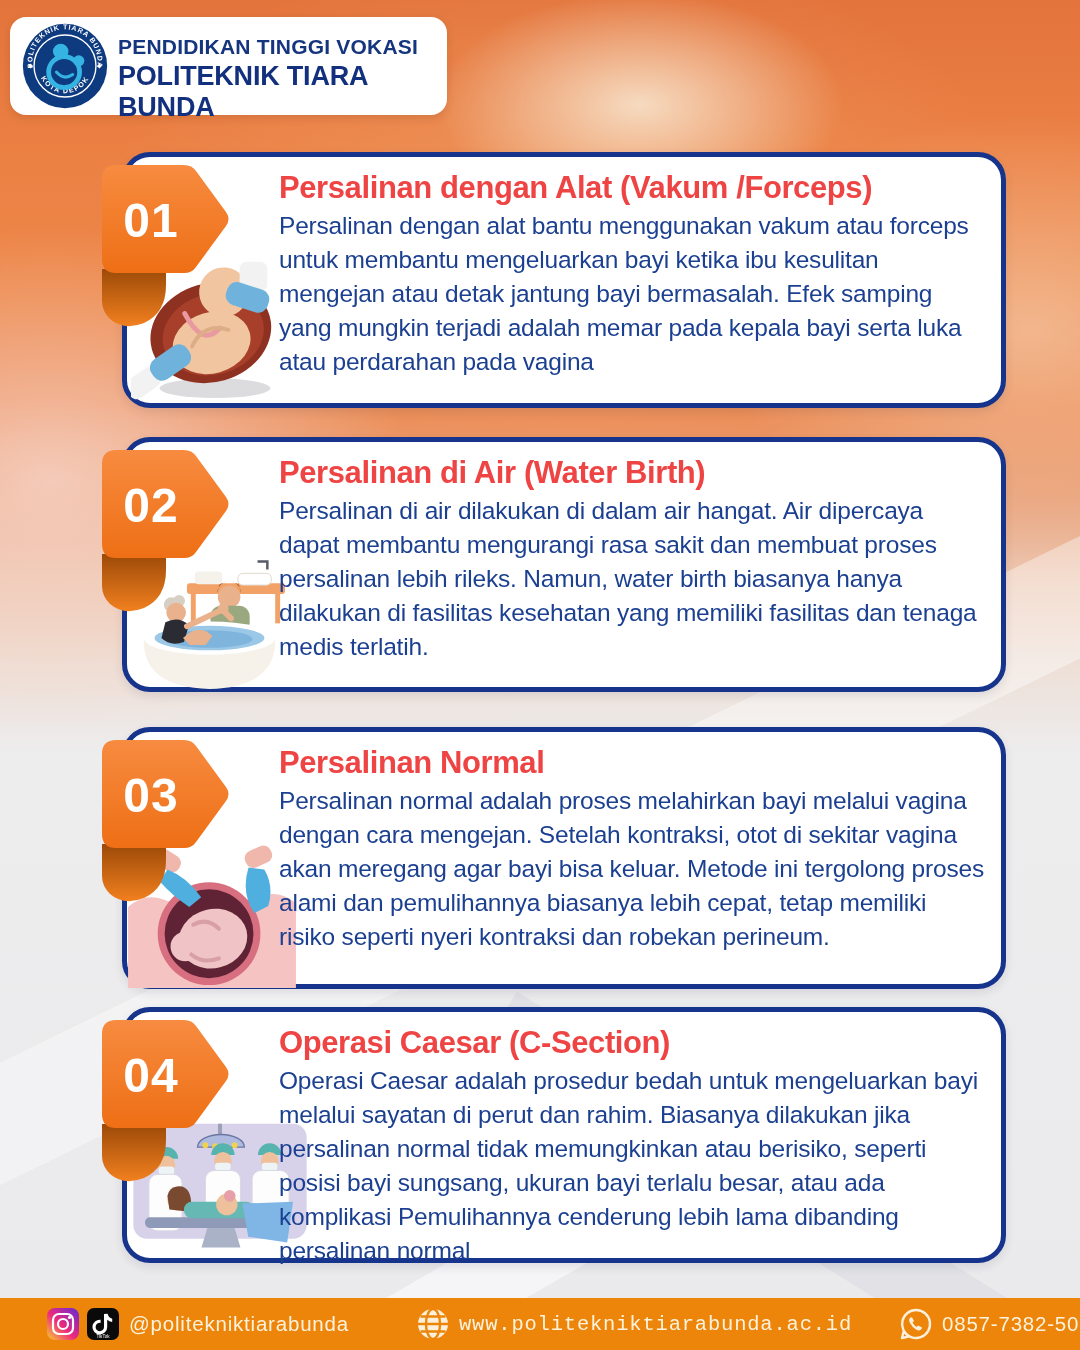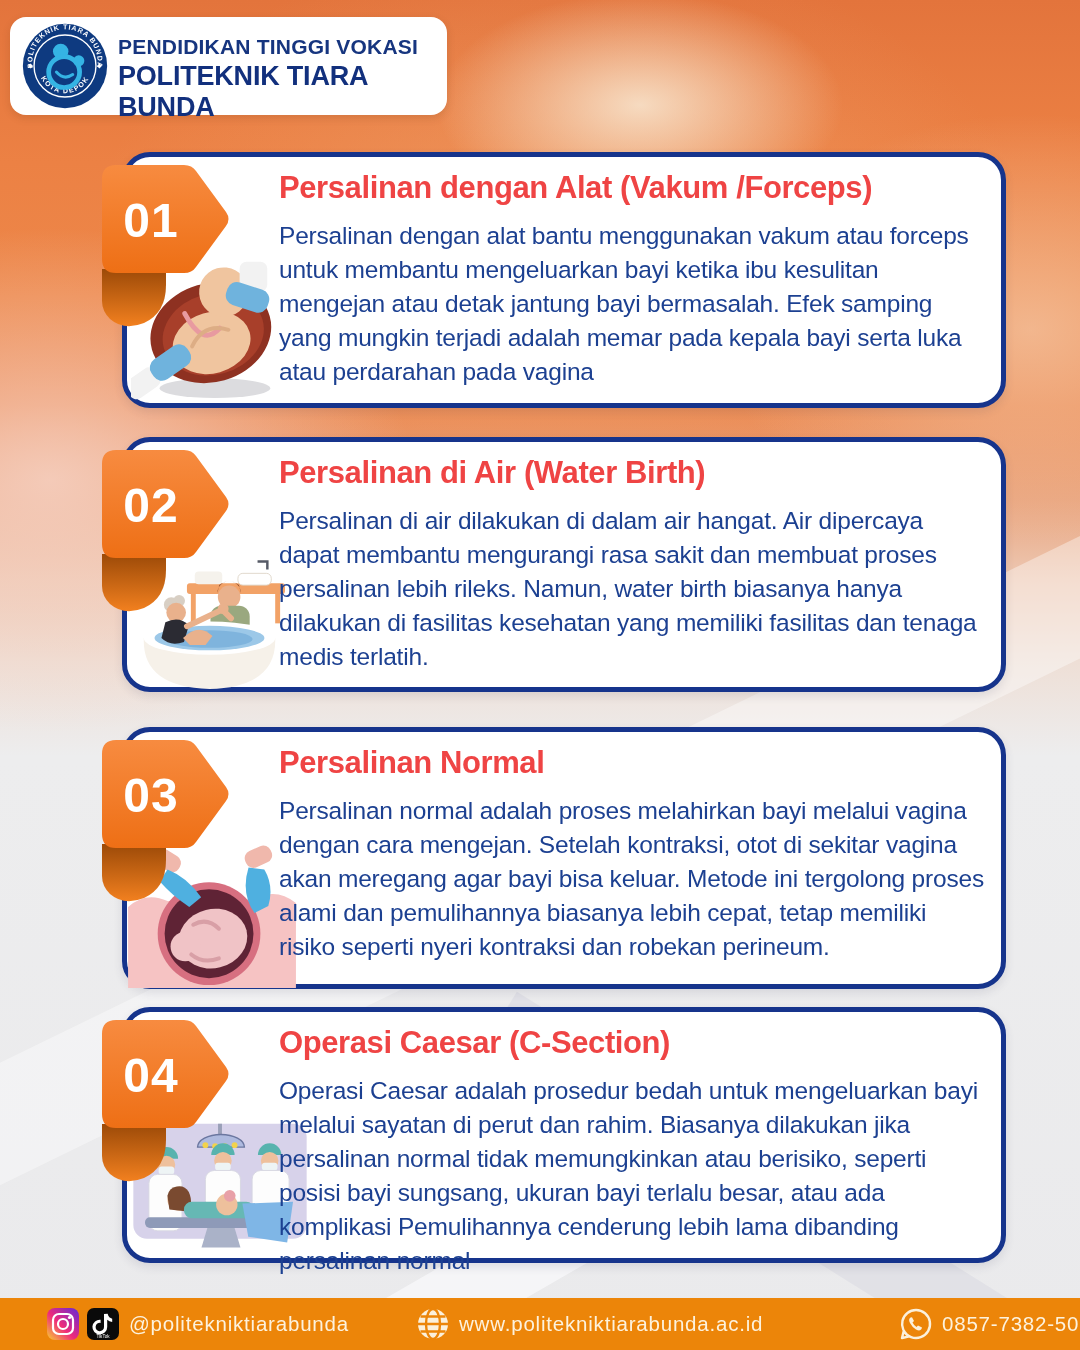--- a/index.html
+++ b/index.html
@@ -44,32 +44,32 @@
   .card-1{ top:152px; height:256px; }
   .card-2{ top:437px; height:255px; }
   .card-3{ top:727px; height:262px; }
   .card-4{ top:1007px; height:256px; }
 
   .badge{ position:absolute; left:-27px; top:6px; width:132px; height:172px; z-index:3; }
   .badge text{ font-family:"Liberation Sans", sans-serif; }
 
   .card-text{ position:relative; z-index:2; padding:13px 16px 6px 152px; }
   .card-title{ font-size:31px; font-weight:bold; color:#ef4444; letter-spacing:-0.4px; line-height:1.15; }
-  .card-body{ font-size:24.5px; color:#1c4091; line-height:34px; letter-spacing:-0.2px; margin-top:13px; }
+  .card-body{ font-size:24.5px; color:#1c4091; line-height:34px; letter-spacing:-0.2px; margin-top:3px; }
 
   .illus{ position:absolute; z-index:1; }
   .illus-1{ left:4px;  top:88px;  width:158px; height:160px; }
   .illus-2{ left:0px;  top:98px;  width:164px; height:152px; }
   .illus-3{ left:0px;  top:98px;  width:170px; height:158px; }
   .illus-4{ left:0px;  top:102px; width:186px; height:148px; }
 
   
   .footer{ position:absolute; left:0; top:1298px; width:1080px; height:64px; background:#ec8509; color:#fdf2dd; }
   .fgroup{ position:absolute; top:0; height:52px; display:flex; align-items:center; gap:9px; }
-  .fg-social{ left:46px; } .fg-web{ left:416px; } .fg-phone{ left:899px; }
+  .fg-social{ left:46px; } .fg-web{ left:416px;font-family:Liberation Mono, monospace; } .fg-phone{ left:899px; }
   .ftext{ font-size:20.5px; letter-spacing:0.8px; color:#fdf2dd; white-space:nowrap; }
   .ficon{ display:block; }
 </style>
 </head>
 <body>
 
 <div class="canvas">
   <div class="photo-glow"></div>
   <div class="stripe s1"></div>
   <div class="stripe s2"></div>

